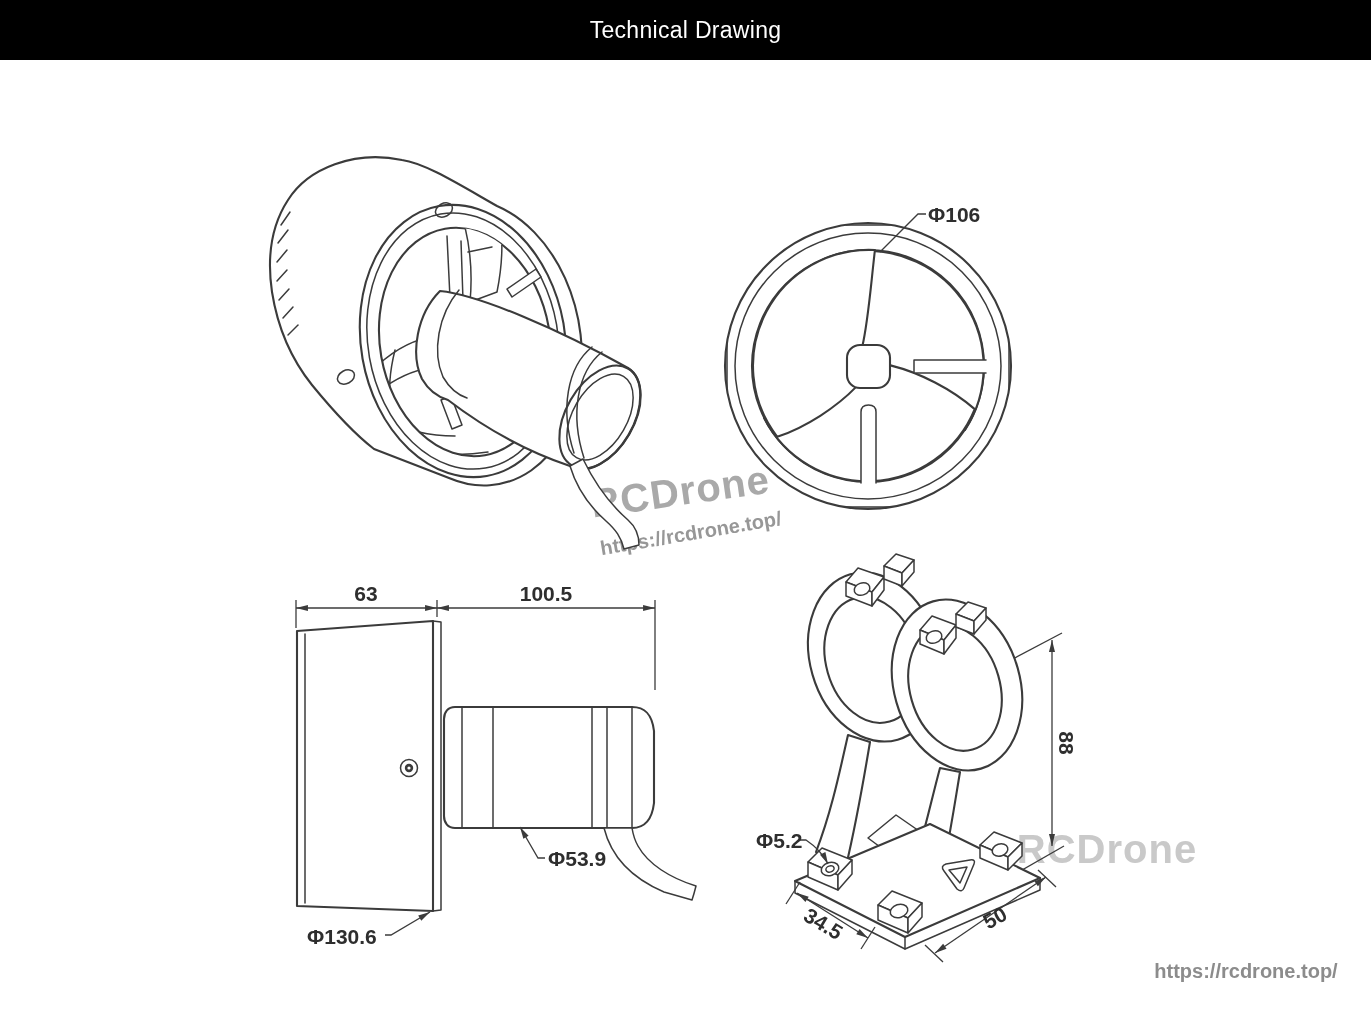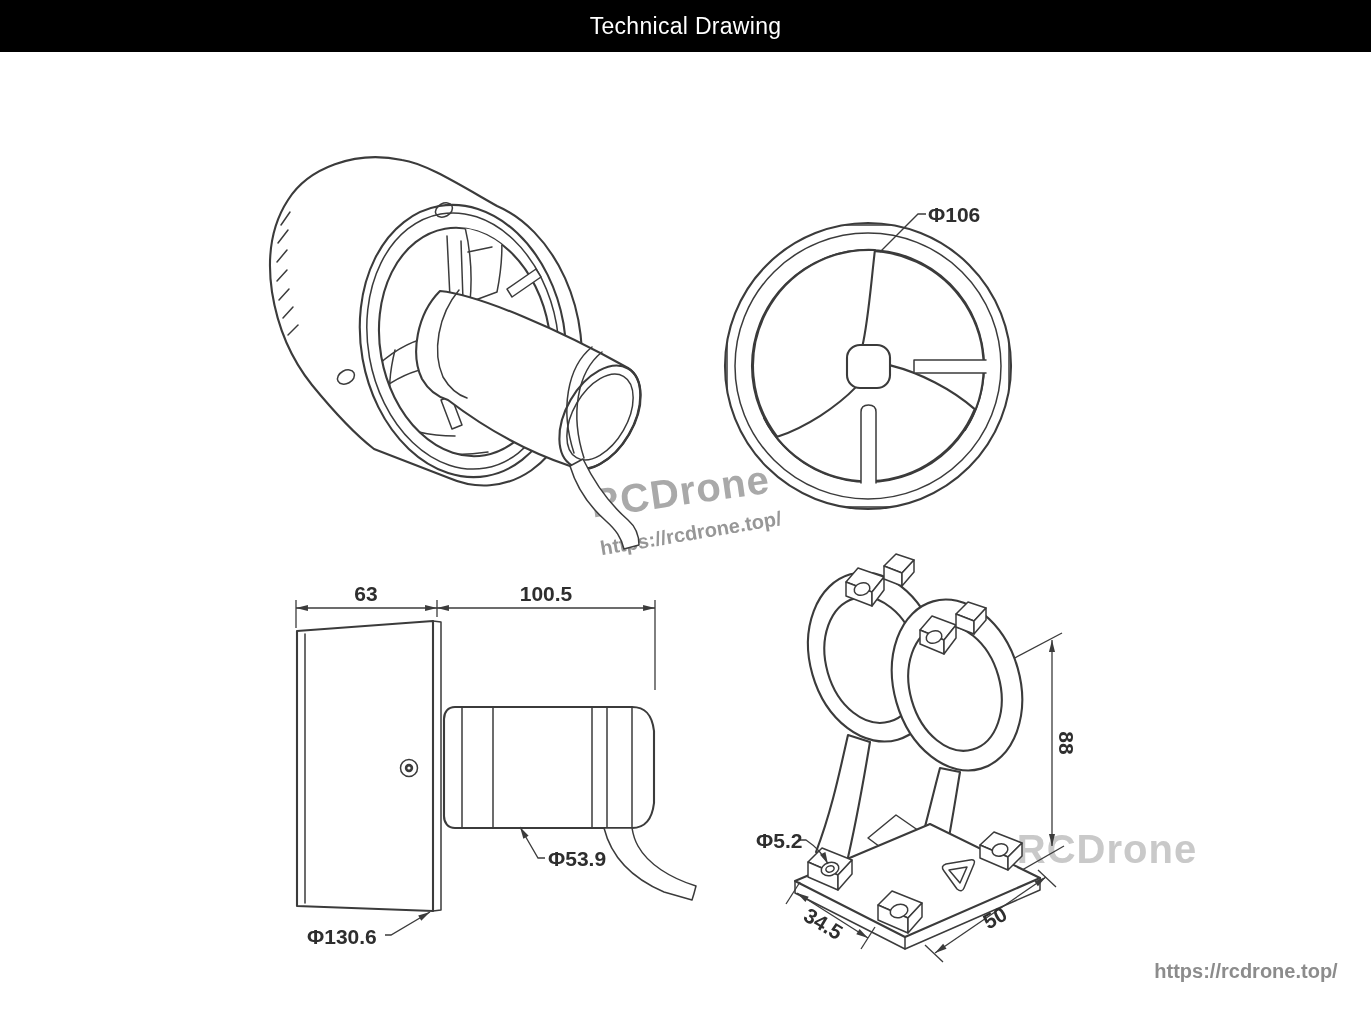--- a/index.html
+++ b/index.html
@@ -1,21 +1,21 @@
 <!DOCTYPE html>
 <html><head>
 <meta charset="utf-8">
 <style>
   html,body{margin:0;padding:0;}
   body{
     width:1371px;height:1018px;background:#ffffff;position:relative;
     font-family:"Liberation Sans",sans-serif;overflow:hidden;
   }
   .header{
-    position:absolute;top:0;left:0;width:1371px;height:52px;background:#000000;
+    position:absolute;top:0;left:0;width:1371px;height:60px;background:#000000;
     display:flex;align-items:center;justify-content:center;
   }
   .header .title{color:#ffffff;font-size:23px;font-weight:400;letter-spacing:0.3px;}
   svg.canvas{position:absolute;top:60px;left:0;}
   .ln  {stroke:#3b3b3b;stroke-width:2.1;fill:none;stroke-linecap:round;stroke-linejoin:round;}
   .lnf {stroke:#3b3b3b;stroke-width:2.1;fill:#ffffff;stroke-linecap:round;stroke-linejoin:round;}
   .lnt {stroke:#3b3b3b;stroke-width:1.5;fill:none;stroke-linecap:round;stroke-linejoin:round;}
   .lntf{stroke:#3b3b3b;stroke-width:1.5;fill:#ffffff;stroke-linecap:round;stroke-linejoin:round;}
   .dimln{stroke:#3b3b3b;stroke-width:1.3;fill:none;}
   .dim{font-size:21px;font-weight:700;fill:#2e2e2e;}

